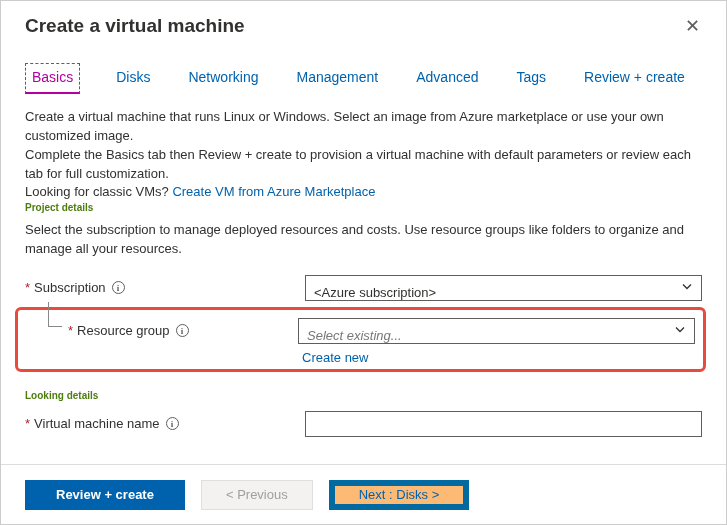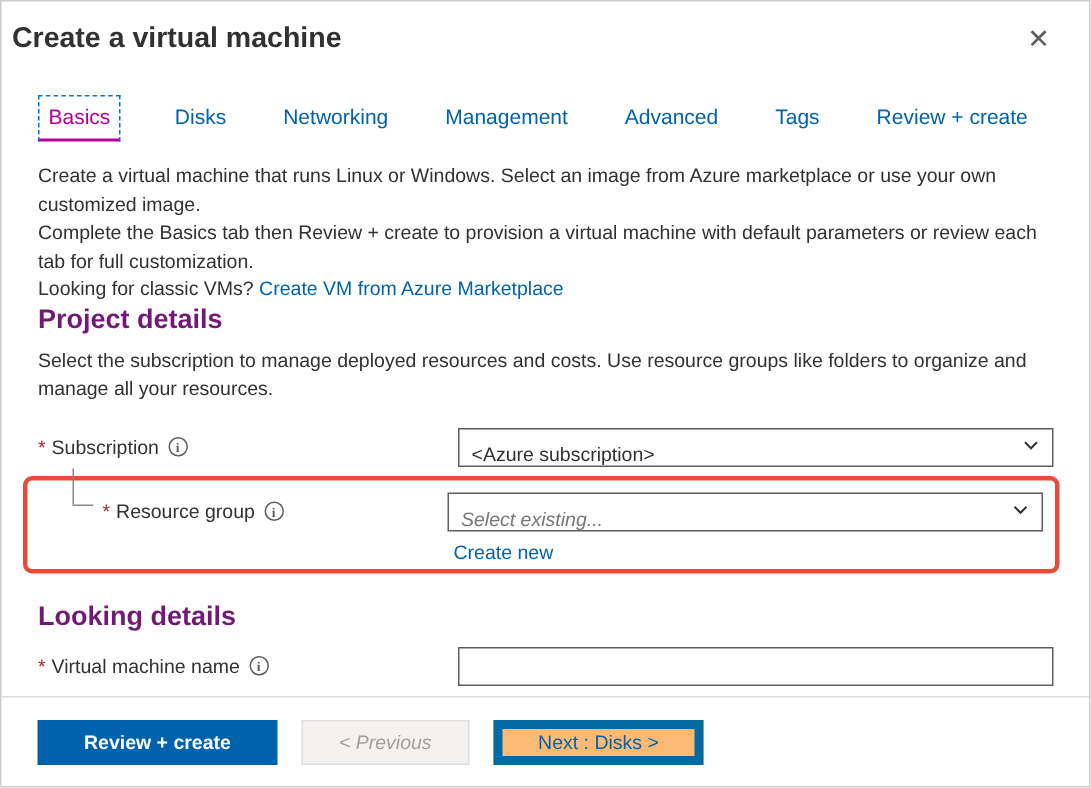--- a/index.html
+++ b/index.html
@@ -11,21 +11,21 @@
     width: 727px;
     height: 525px;
     overflow: hidden;
     border: 1px solid #ccc;
     position: relative;
   }
   .header {
     display: flex;
     justify-content: space-between;
     align-items: flex-start;
-    padding: 14px 20px 8px 7px;
+    padding: 14px 20px 8px 24px;
   }
   .header h1 {
     font-size: 19px;
     font-weight: 600;
     color: #323130;
   }
   .close-btn {
     font-size: 18px;
     color: #605e5c;
     cursor: pointer;
@@ -62,24 +62,24 @@
     border: 1px dashed #0078d4;
     border-bottom: 2px solid #b4009e;
     padding: 5px 6px 7px 6px;
   }
   .intro {
     line-height: 1.45;
     color: #323130;
   }
   .intro a { color: #0062ad; text-decoration: none; cursor: pointer; }
   h2.section {
-    font-size: 18px;
+    font-size: 10px;
     font-weight: 600;
     margin-bottom: 8px;
-    color: #701a75;
+    color: #4d7c0f;
   }
   .section-desc {
     line-height: 1.45;
     margin-bottom: 14px;
   }
   .field-row {
     display: flex;
     align-items: center;
     min-height: 30px;
     margin-bottom: 4px;
@@ -192,21 +192,20 @@
     background: #0062ad;
     color: #fff;
     font-weight: 600;
     padding: 0 30px;
   }
   .btn.secondary {
     background: #f3f2f1;
     color: #a19f9d;
     border: 1px solid #e1dfdd;
     cursor: default;
-    font-style: italic;
   }
   .btn.outline {
     background: #fdba74;
     color: #0062ad;
     border: 6px solid #0369a1;
   }
   .chev-svg { width: 12px; height: 12px; }
 </style>
 </head>
 <body>

